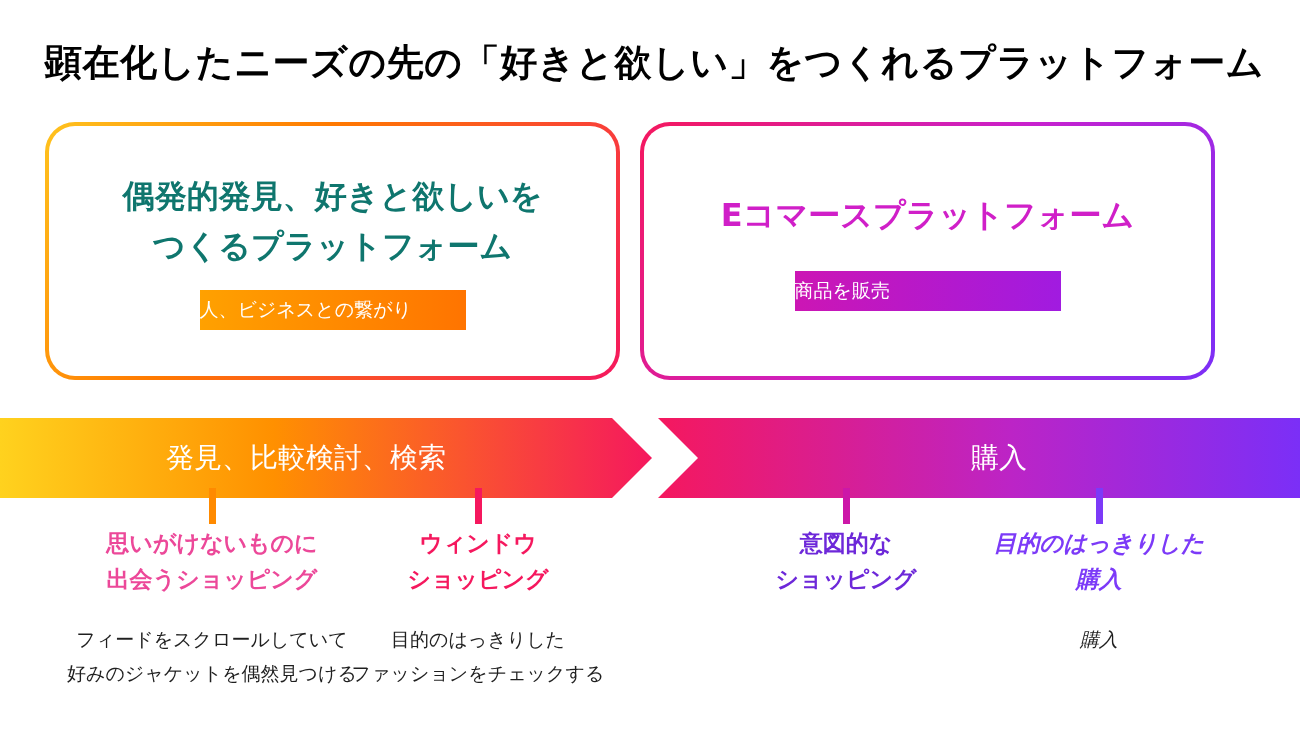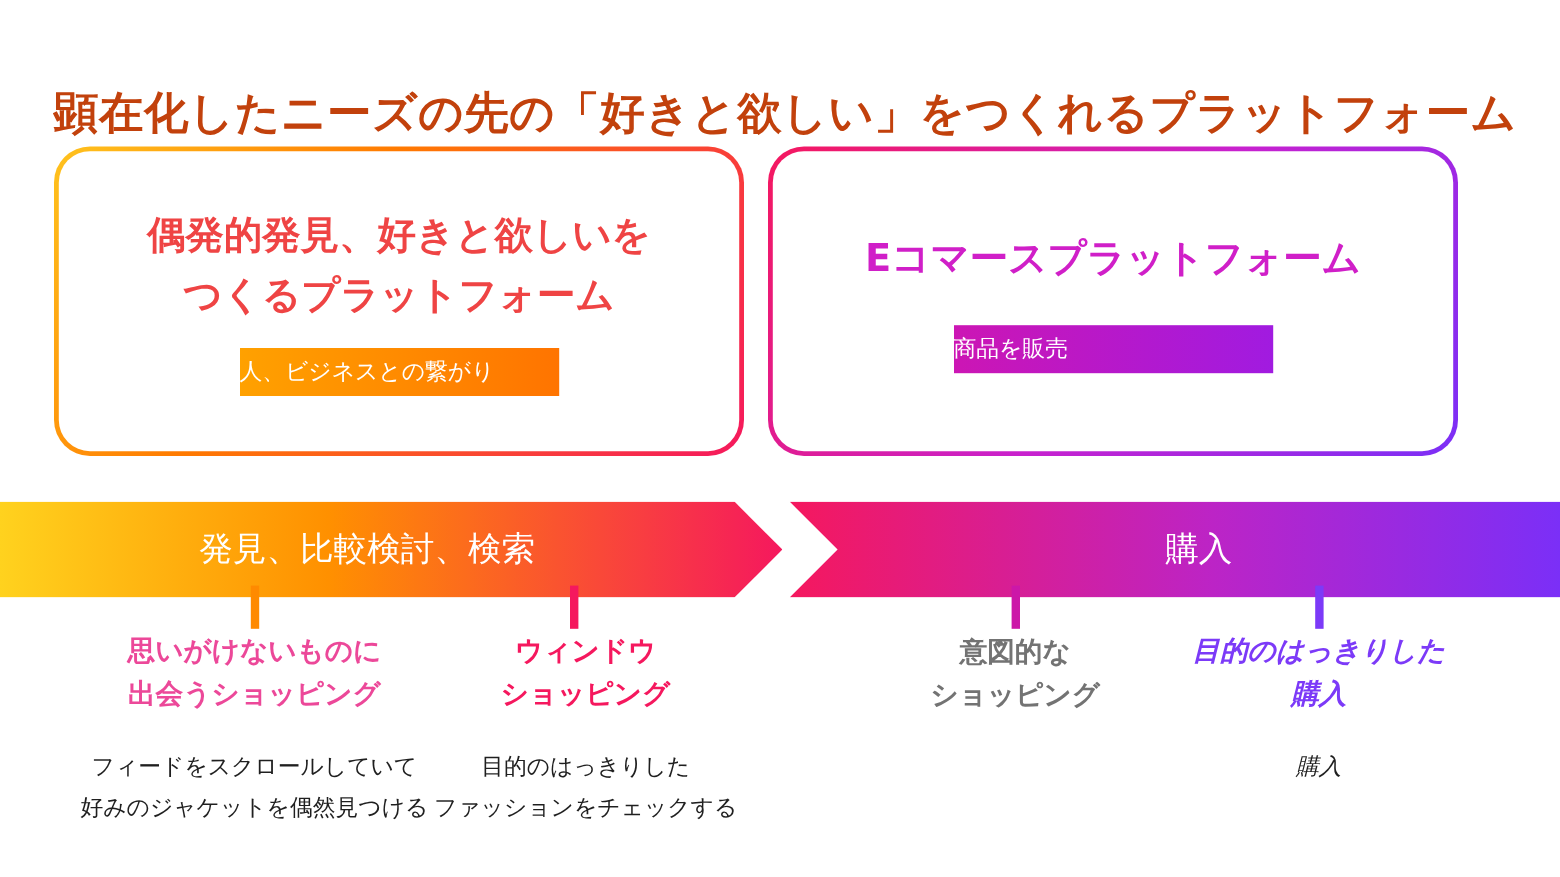--- a/index.html
+++ b/index.html
@@ -13,24 +13,23 @@
   }
 
   
   .page-title {
     position: absolute;
     left: 45px;
     top: 38px;
     width: 1225px;
     font-size: 37px;
     font-weight: 700;
-    color: #c2410c;
+    color: #000000;
     letter-spacing: 0.5px;
     white-space: nowrap;
-    margin-top: 32px;
   }
 
   
   .card {
     position: absolute;
     top: 122px;
     height: 258px;
     width: 575px;
     border-radius: 30px;
     padding: 4px;
@@ -46,21 +45,21 @@
     align-items: center; justify-content: center;
     box-sizing: border-box;
   }
   .card-title {
     font-size: 32px;
     font-weight: 700;
     text-align: center;
     line-height: 1.55;
     white-space: pre-line;
   }
-  .card-left  .card-title { color: #ef4444; }
+  .card-left  .card-title { color: #0f766e; }
   .card-right .card-title { color: #D01FC8; }
   .badge {
     margin-top: 30px;
     width: 266px;
     padding: 7px 0;
     font-size: 19px;
     color: #ffffff;
     text-align: left;
   }
   .badge-left  { background: linear-gradient(90deg, #FFA100, #FF7400); margin-top: 19px; }
@@ -100,32 +99,32 @@
   .tick-4 { left: 1096px; background: #7C3AF8; }
 
   
   .col {
     position: absolute;
     top: 526px;
     width: 320px;
     text-align: center;
   }
   .col-1 { left: 52px; }
-  .col-2 { left: 328px; }
+  .col-2 { left: 318px; }
   .col-3 { left: 686px; }
   .col-4 { left: 939px; font-style: italic; }
   .col-title {
     font-size: 23px;
     font-weight: 700;
     line-height: 1.55;
     white-space: pre-line;
   }
   .col-1 .col-title { color: #ec4899; }
   .col-2 .col-title { color: #F5185E; }
-  .col-3 .col-title { color: #737373; font-family: Liberation Serif, serif; }
+  .col-3 .col-title { color: #6d28d9; }
   .col-4 .col-title { color: #7C3AF8; }
   .col-desc {
     margin-top: 26px;
     font-size: 19px;
     color: #1f1f1f;
     line-height: 1.75;
     white-space: pre-line;
   }
 </style>
 </head>

